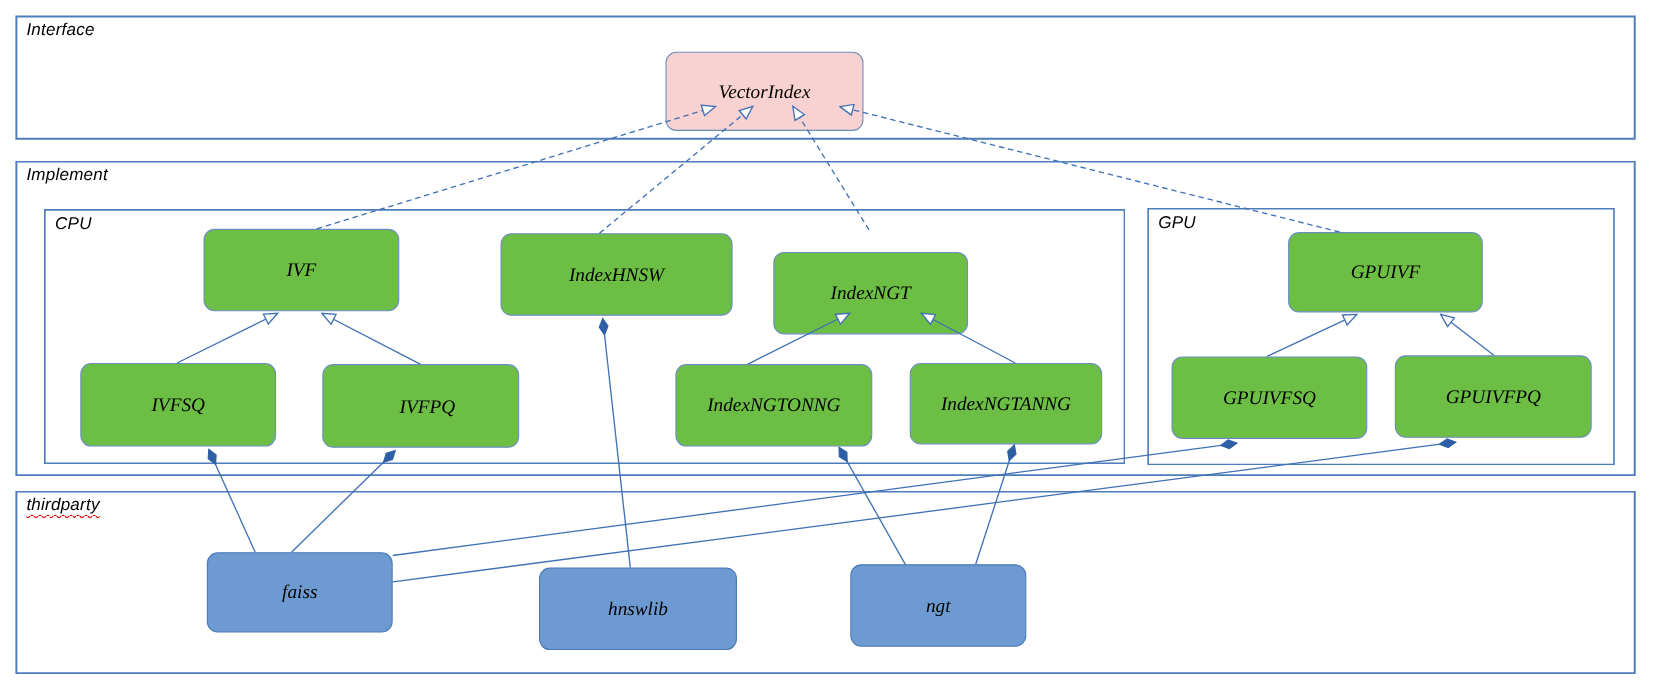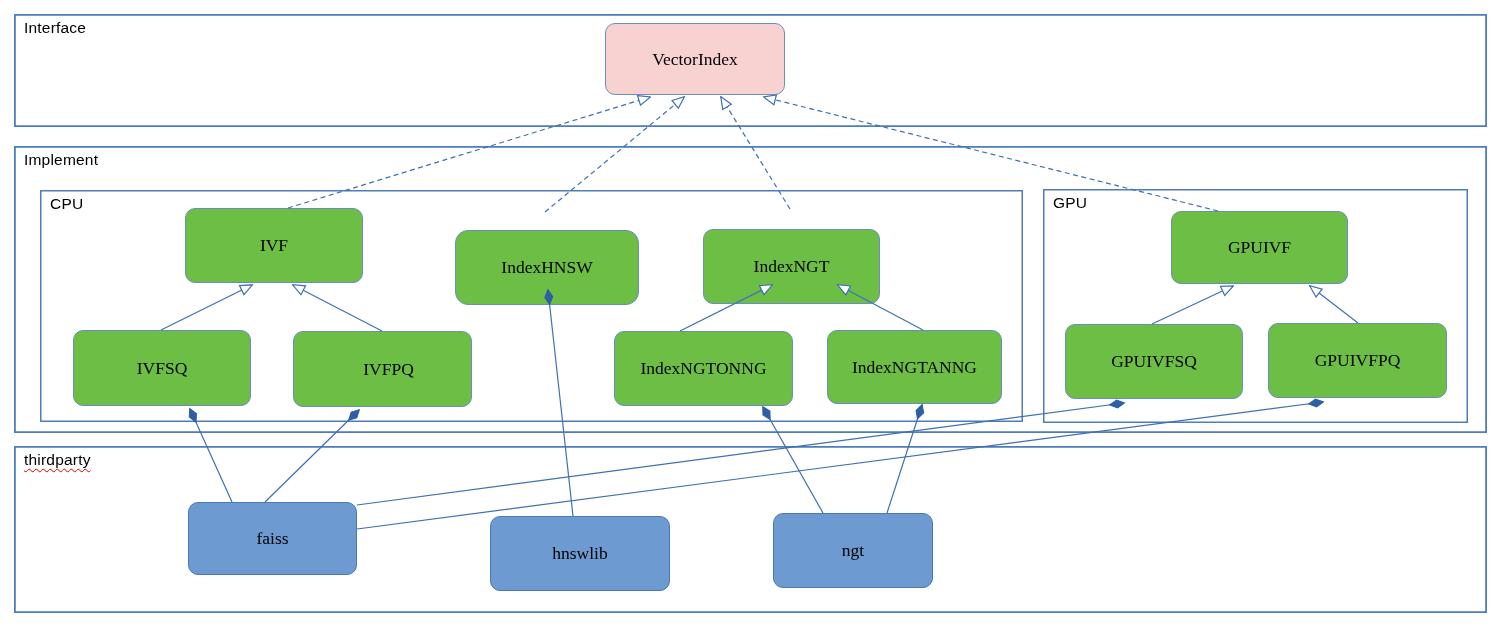--- a/index.html
+++ b/index.html
@@ -4,40 +4,41 @@
 <style>
   html,body { margin:0; padding:0; background:#ffffff; }
   .canvas {
     position:relative; width:1503px; height:628px; background:#ffffff;
     font-family:"Liberation Sans", sans-serif; overflow:hidden;
   }
   .frame {
     position:absolute;
     box-shadow: inset 0 0 0 1.8px #4d7dba;
     background:transparent;
+    font-style:italic;
   }
   .frame-inner { box-shadow: inset 0 0 0 1.5px #4d7dba; }
   .frame-label {
     position:absolute; top:5px; left:10px;
     font-size:15.5px; color:#000; letter-spacing:0.2px;
     white-space:nowrap;
   }
   .wavy {
     text-decoration: underline wavy #e00000;
     text-decoration-thickness: 1px;
     text-underline-offset: 3px;
   }
   .node {
     position:absolute; box-sizing:border-box;
     border:1.4px solid #6c8ebf; border-radius:10px;
     display:flex; align-items:center; justify-content:center;
     font-family:"Liberation Serif", serif; font-size:17.5px; color:#000;
   }
   .node-green { background:#6cbe45; }
-  .node-pink  { background:#f8d2d0; }
+  .node-pink  { background:#f8d2d0;margin-top:24px; }
   .node-blue  { background:#6e9ad2; border-color:#4a7ab5; }
   .edges {
     position:absolute; left:0; top:0; z-index:10; pointer-events:none;
   }
   .edge { fill:none; stroke:#3f6fb5; stroke-width:1.2; pointer-events:stroke; }
   .edge-dashed { stroke-dasharray:5 3.5; }
 </style>
 </head>
 <body>
 
@@ -52,21 +53,21 @@
 
   <div class="frame" style="left:14px; top:146px; width:1473px; height:287px;">
     <div class="frame-label">Implement</div>
 
     <div class="frame frame-inner" style="left:26px; top:44px; width:983px; height:232px;">
       <div class="frame-label">CPU</div>
 
       <div class="node node-green" style="left:145px; top:18px; width:178px; height:75px;">
         <span>IVF</span>
       </div>
-      <div class="node node-green" style="left:415px; top:40px; width:184px; height:75px;border-radius:13px;">
+      <div class="node node-green" style="left:415px; top:22px; width:211px; height:75px;">
         <span>IndexHNSW</span>
       </div>
       <div class="node node-green" style="left:663px; top:19px; width:177px; height:75px;margin-top:20px;">
         <span>IndexNGT</span>
       </div>
       <div class="node node-green" style="left:33px; top:140px; width:178px; height:76px;">
         <span>IVFSQ</span>
       </div>
       <div class="node node-green" style="left:253px; top:141px; width:179px; height:76px;padding-left:12px;">
         <span>IVFPQ</span>

